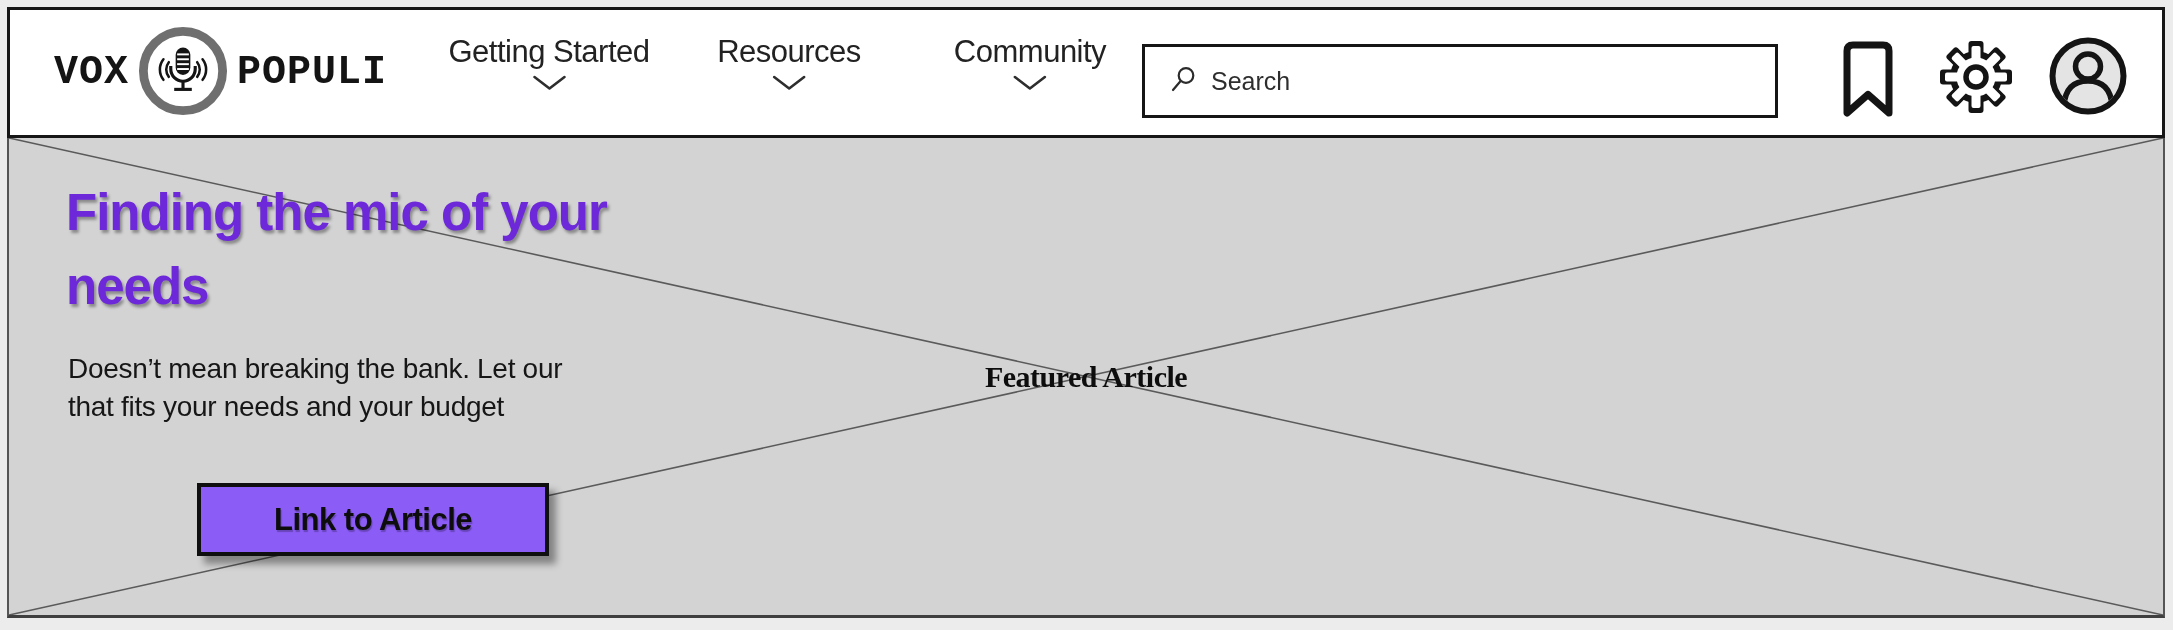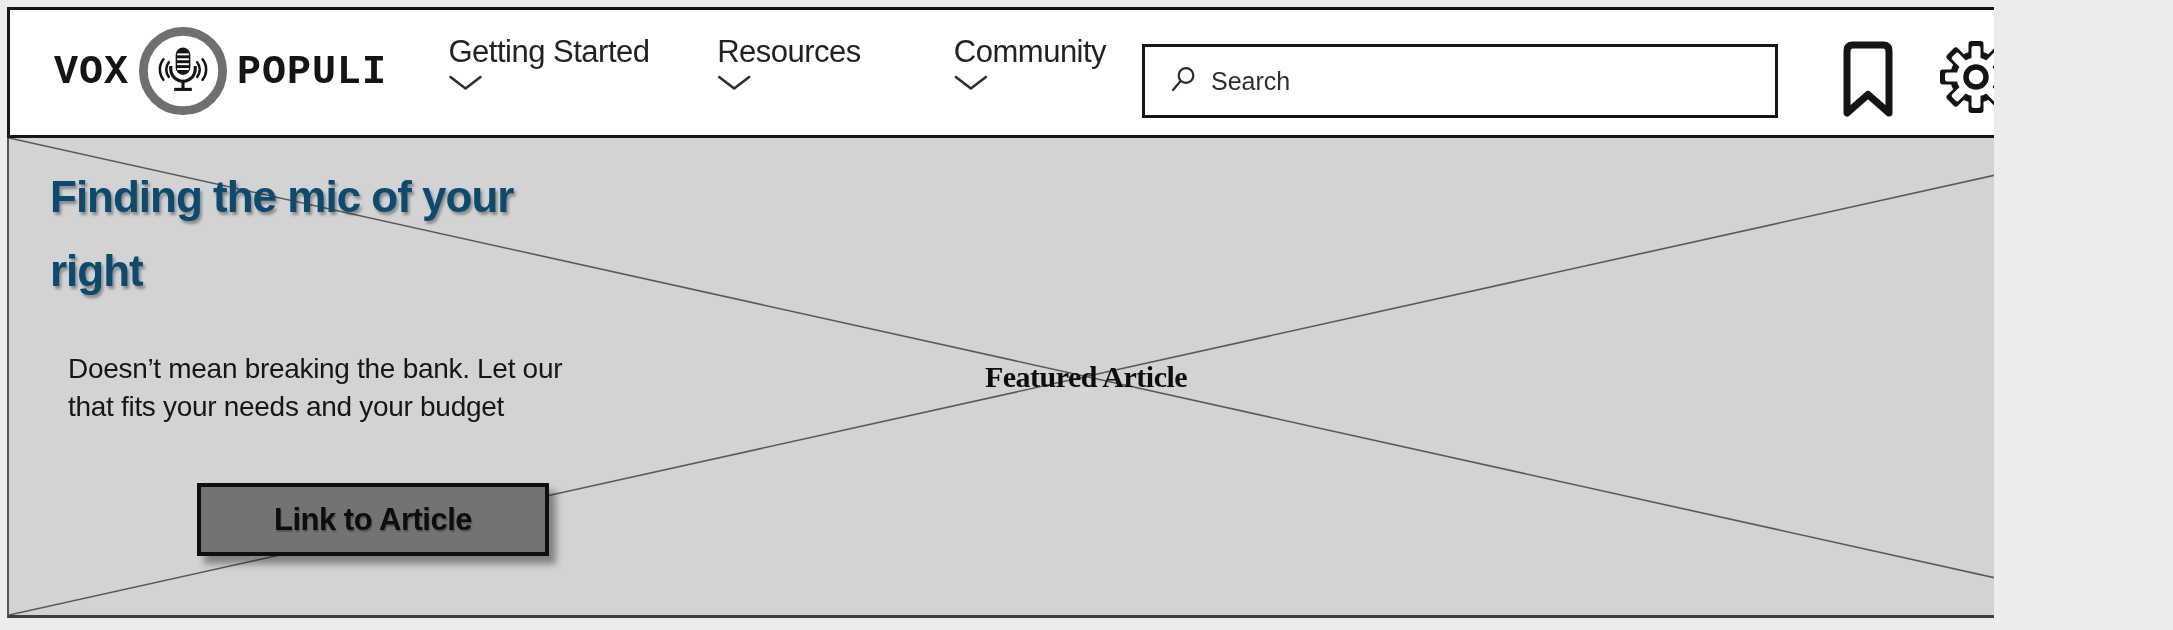--- a/index.html
+++ b/index.html
@@ -1,35 +1,35 @@
 <!DOCTYPE html>
 <html><head>
 <meta charset="utf-8">
 <style>
   html,body{margin:0;padding:0;background:#ececec;}
   .stage{
-    position:relative;width:1994px;height:630px;overflow:hidden;
+    position:relative;width:2173px;height:630px;overflow:hidden;
     background:#ececec;font-family:"Liberation Sans",sans-serif;color:#161616;
   }
   
   .topbar{
     position:absolute;left:7px;top:7px;width:2158px;height:131px;
     background:#ffffff;border:3px solid #161616;box-sizing:border-box;
   }
   .brand{
     position:absolute;left:44px;top:50%;transform:translateY(-50%);
     display:flex;align-items:center;gap:9px;cursor:pointer;
   }
   .brand-word{
     font-family:"Liberation Mono",monospace;font-weight:700;font-size:40px;
     letter-spacing:1px;color:#141414;white-space:nowrap;
   }
   .nav-item{
     position:absolute;top:24px;transform:translateX(-50%);
-    display:flex;flex-direction:column;gap:5px;cursor:pointer;
+    display:flex;flex-direction:column;align-items:center;gap:5px;cursor:pointer;
   }
   .nav-item .lbl{font-size:31px;color:#222;letter-spacing:-0.5px;white-space:nowrap;}
   .nav-gs{left:539px;} .nav-res{left:779px;} .nav-com{left:996px;margin-left:24px;}
   .searchbox{
     position:absolute;left:1132px;top:34px;width:636px;height:74px;
     background:#fff;border:3px solid #161616;box-sizing:border-box;
     display:flex;align-items:center;padding:0 14px 0 24px;gap:12px;
   }
   .searchbox input{
     flex:1;border:none;outline:none;background:transparent;
@@ -45,33 +45,33 @@
     position:absolute;left:7px;top:138px;width:2158px;height:480px;
     background:#d3d3d3;border-left:2px solid #555;border-right:2px solid #555;
     border-bottom:3px solid #3f3f3f;box-sizing:border-box;
   }
   .xlines{position:absolute;left:0;top:0;width:100%;height:100%;}
   .featured-label{
     position:absolute;left:50%;top:222px;transform:translateX(-50%);
     font-size:30px;font-weight:700;color:#0d0d0d;letter-spacing:-0.5px;white-space:nowrap;font-family:Liberation Serif, serif;
   }
   .hero-title{
-    position:absolute;left:41px;top:22px;margin:0;
-    font-size:44px;line-height:74px;font-weight:700;letter-spacing:-1px;color:#0c4a6e;
+    position:absolute;left:41px;top:22px;margin:16px;
+    font-size:51px;line-height:74px;font-weight:700;letter-spacing:-1px;color:#6d28d9;
     text-shadow:2px 3px 3px rgba(0,0,0,0.35);
   }
   .hero-title span{display:block;}
   .hero-body{
     position:absolute;left:43px;top:196px;margin:16px;
     font-size:28px;line-height:38px;color:#161616;letter-spacing:-0.3px;
   }
   .hero-body span{display:block;}
   .cta{
     position:absolute;left:188px;top:345px;width:352px;height:73px;
-    background:#737373;border:4px solid #0f0f0f;box-sizing:border-box;
+    background:#8b5cf6;border:4px solid #0f0f0f;box-sizing:border-box;
     font-family:"Liberation Sans",sans-serif;font-size:31px;font-weight:700;color:#0d0d0d;
     letter-spacing:-0.5px;text-shadow:1px 2px 1px rgba(0,0,0,0.25);
     box-shadow:7px 8px 7px rgba(0,0,0,0.38);cursor:pointer;
   }
 </style>
 </head>
 <body>
 
 <div class="stage">
 
@@ -196,21 +196,21 @@
 
     <svg class="xlines">
       <line x1="0" y1="0" x2="100%" y2="100%" stroke="#5a5a5a" stroke-width="1.6"></line>
       <line x1="100%" y1="0" x2="0" y2="100%" stroke="#5a5a5a" stroke-width="1.6"></line>
     </svg>
 
     <div class="featured-label">Featured Article</div>
 
     <h1 class="hero-title">
       <span>Finding the mic of your</span>
-      <span>right</span>
+      <span>needs</span>
     </h1>
 
     <p class="hero-body">
       <span>Doesn’t mean breaking the bank. Let our</span>
       <span>that fits your needs and your budget</span>
     </p>
 
     <button class="cta">Link to Article</button>
   </section>
 

